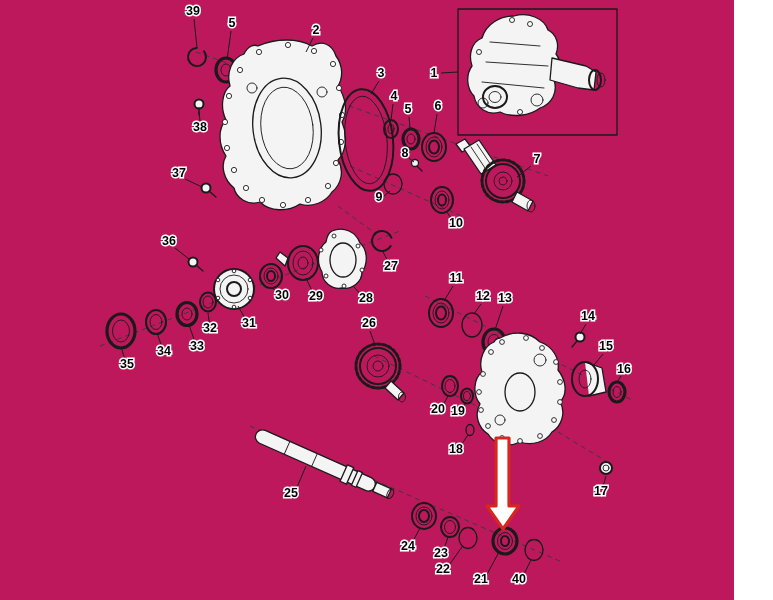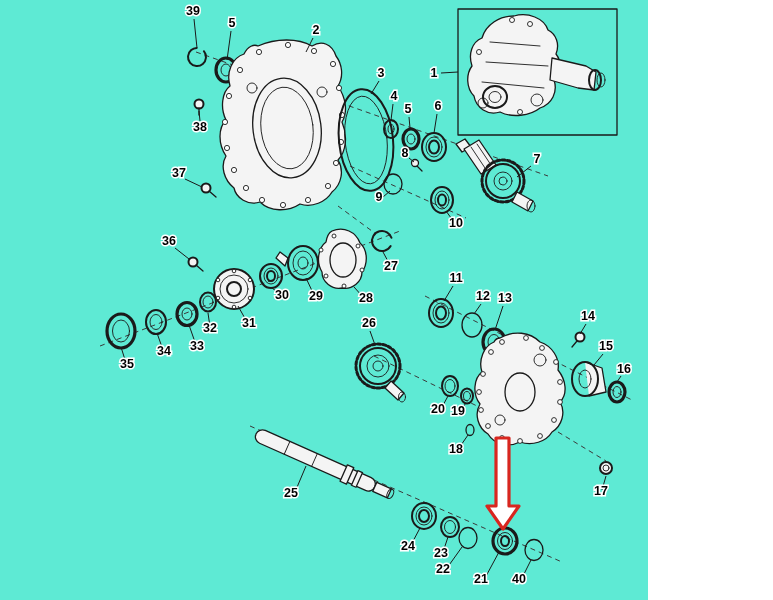--- a/index.html
+++ b/index.html
@@ -1,18 +1,18 @@
 <!DOCTYPE html>
 <html><head>
 <meta charset="utf-8">
 <style>
   * { margin:0; padding:0; box-sizing:border-box; }
   html,body { background:#ffffff; }
   .stage {
-    position:relative; width:648px; height:600px; background:#5eead4;
+    position:relative; width:734px; height:600px; background:#be185d;
     overflow:hidden; font-family:"Liberation Sans", sans-serif;
   }
   .stage svg { position:absolute; left:0; top:0; }
   .ln    { stroke:#1a1a1a; fill:none; stroke-width:1.3; stroke-linejoin:round; stroke-linecap:round; }
   .thin  { stroke-width:0.9; }
   .med   { stroke-width:2; }
   .thick { stroke-width:3.2; }
   .metal { fill:#f4f4f4; }
   .hole  { fill:#ffffff; stroke:#1a1a1a; stroke-width:0.9; }
   .teeth { stroke-width:3; stroke-dasharray:3 2.4; }

